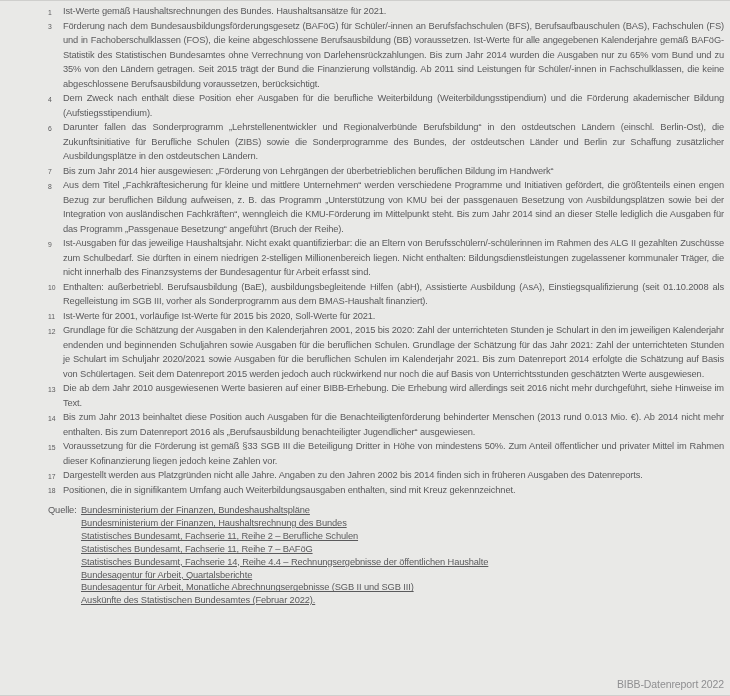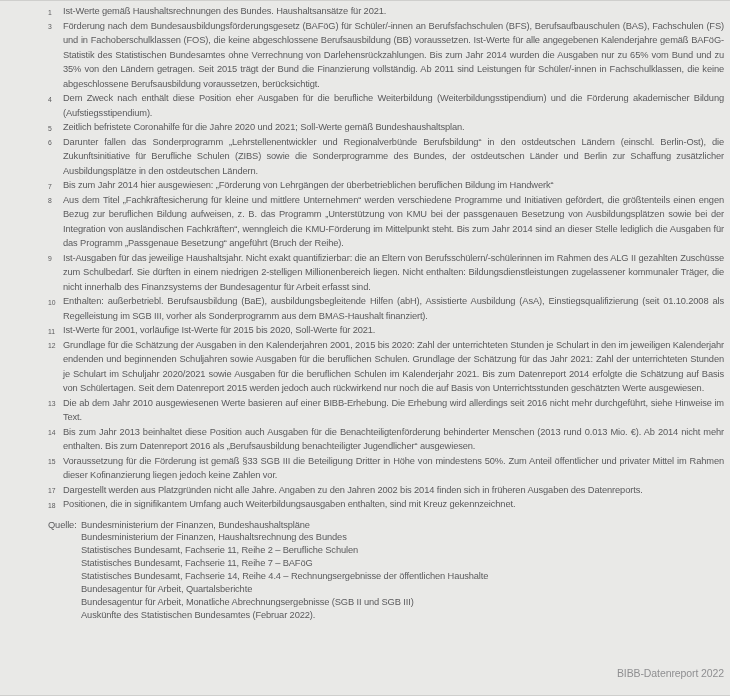--- a/index.html
+++ b/index.html
@@ -31,28 +31,29 @@
     text-align:justify;
     hyphens:auto;
   }
   .source{
     position:relative;
     margin-top:7px;
     padding-left:38px;
     font-size:9.3px;
     line-height:12.9px;
     letter-spacing:-0.12px;
+    text-decoration:underline;
   }
   .source-label{
     position:absolute;
     left:5px;top:0;
   }
   .brand{
     position:absolute;
-    right:6px;bottom:16px;
+    right:6px;bottom:5px;
     font-size:10.5px;
     color:#8f8f91;
     letter-spacing:-0.1px;
   }
 </style>
 </head>
 <body>
 
 <div class="page">
 
@@ -61,24 +62,20 @@
         <span class="fn-marker">1</span>
         <div class="fn-text">Ist-Werte gemäß Haushaltsrechnungen des Bundes. Haushaltsansätze für 2021.</div>
       </div>
     <div class="fn">
         <span class="fn-marker">3</span>
         <div class="fn-text">Förderung nach dem Bundesausbildungsförderungsgesetz (BAFöG) für Schüler/-innen an Berufsfachschulen (BFS), Berufsaufbauschulen (BAS), Fachschulen (FS) und in Fachoberschulklassen (FOS), die keine abgeschlossene Berufsausbildung (BB) voraussetzen. Ist-Werte für alle angegebenen Kalenderjahre gemäß BAFöG-Statistik des Statistischen Bundesamtes ohne Verrechnung von Darlehensrückzahlungen. Bis zum Jahr 2014 wurden die Ausgaben nur zu 65% vom Bund und zu 35% von den Ländern getragen. Seit 2015 trägt der Bund die Finanzierung vollständig. Ab 2011 sind Leistungen für Schüler/-innen in Fachschulklassen, die keine abgeschlossene Berufsausbildung voraussetzen, berücksichtigt.</div>
       </div>
     <div class="fn">
         <span class="fn-marker">4</span>
         <div class="fn-text">Dem Zweck nach enthält diese Position eher Ausgaben für die berufliche Weiterbildung (Weiterbildungsstipendium) und die Förderung akademischer Bildung (Aufstiegsstipendium).</div>
-      </div>
-    <div class="fn">
-        <span class="fn-marker">5</span>
-        <div class="fn-text">Zeitlich befristete Coronahilfe für die Jahre 2020 und 2021; Soll-Werte gemäß Bundeshaushaltsplan.</div>
       </div>
     <div class="fn">
         <span class="fn-marker">6</span>
         <div class="fn-text">Darunter fallen das Sonderprogramm „Lehrstellenentwickler und Regionalverbünde Berufsbildung“ in den ostdeutschen Ländern (einschl. Berlin-Ost), die Zukunftsinitiative für Berufliche Schulen (ZIBS) sowie die Sonderprogramme des Bundes, der ostdeutschen Länder und Berlin zur Schaffung zusätzlicher Ausbildungsplätze in den ostdeutschen Ländern.</div>
       </div>
     <div class="fn">
         <span class="fn-marker">7</span>
         <div class="fn-text">Bis zum Jahr 2014 hier ausgewiesen: „Förderung von Lehrgängen der überbetrieblichen beruflichen Bildung im Handwerk“</div>
       </div>
     <div class="fn">

